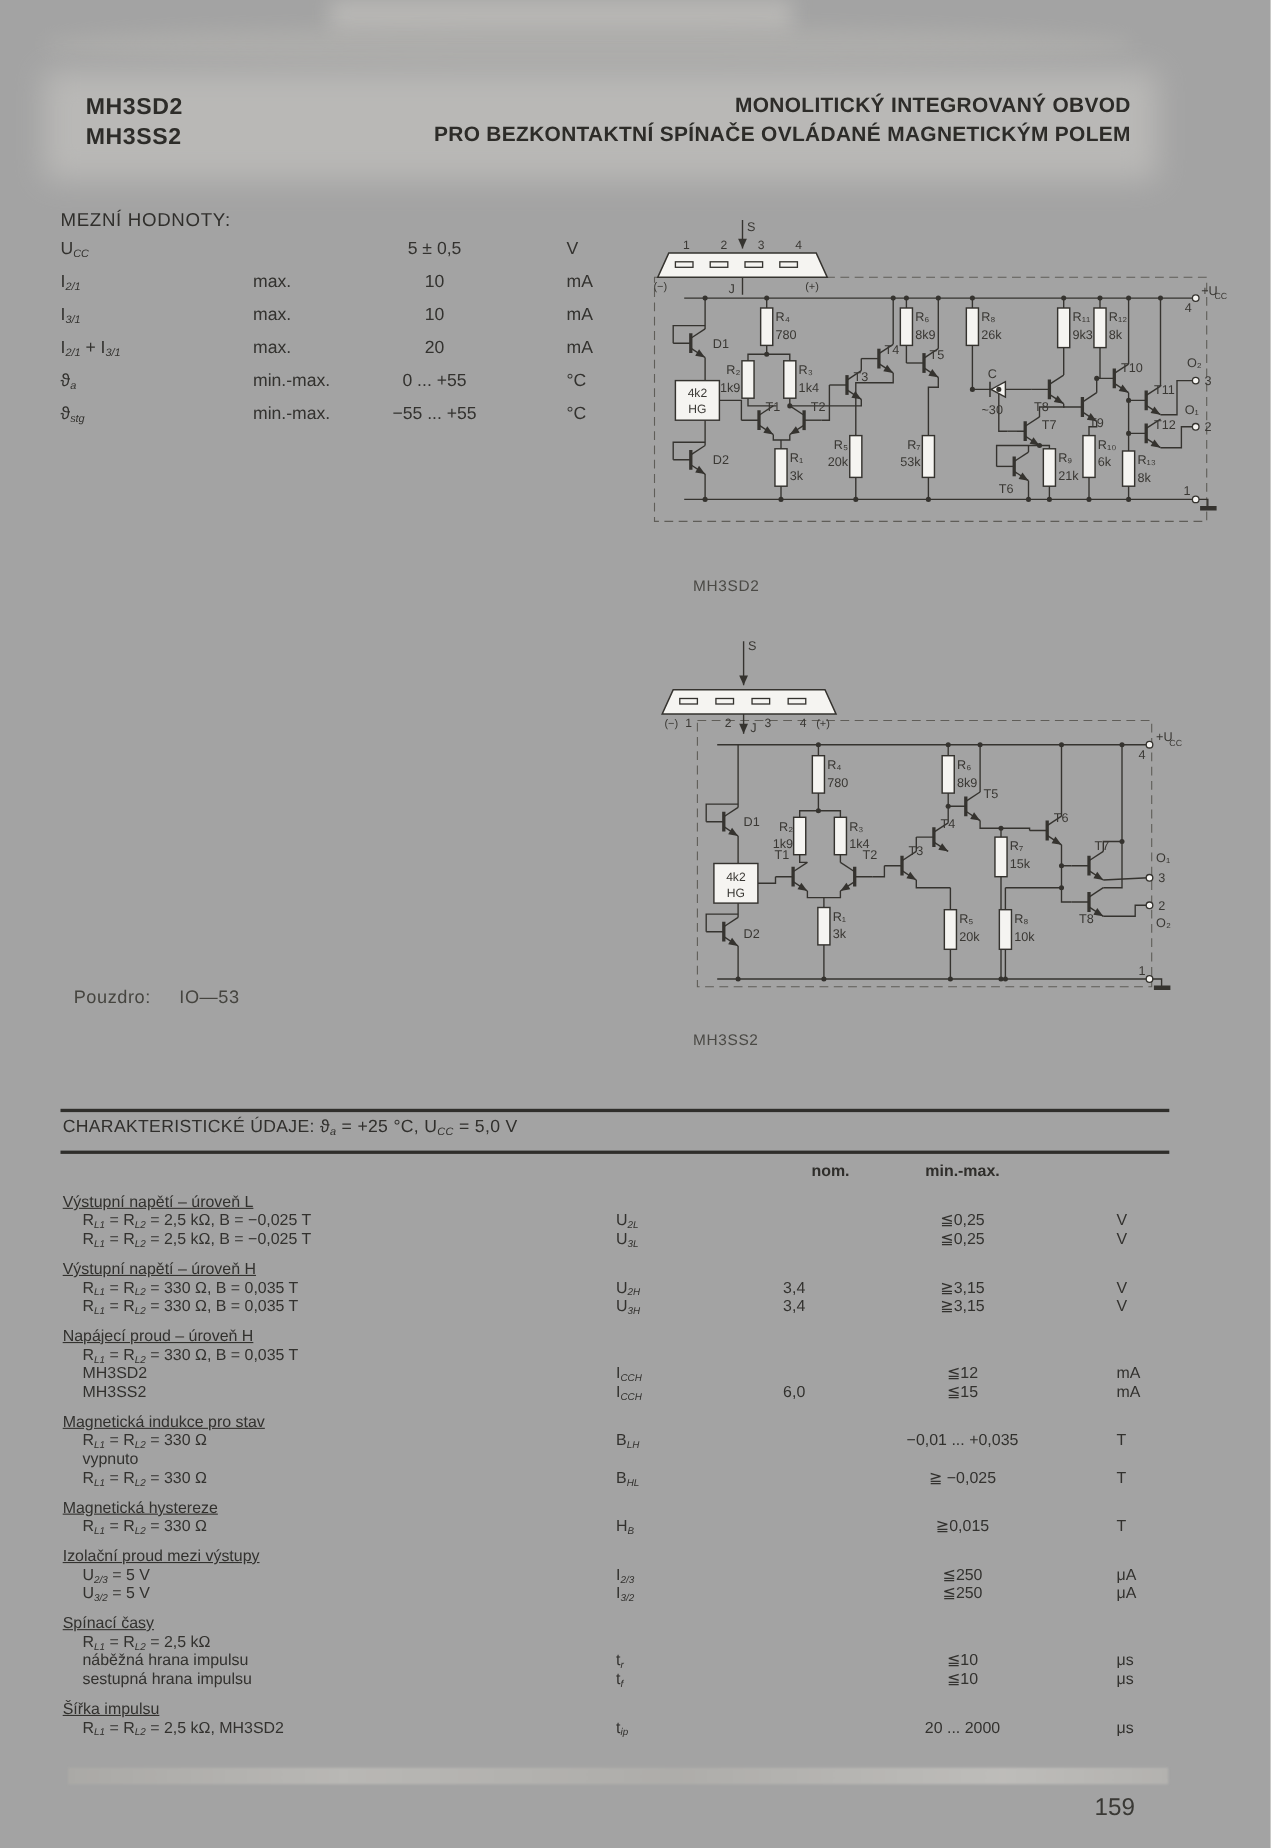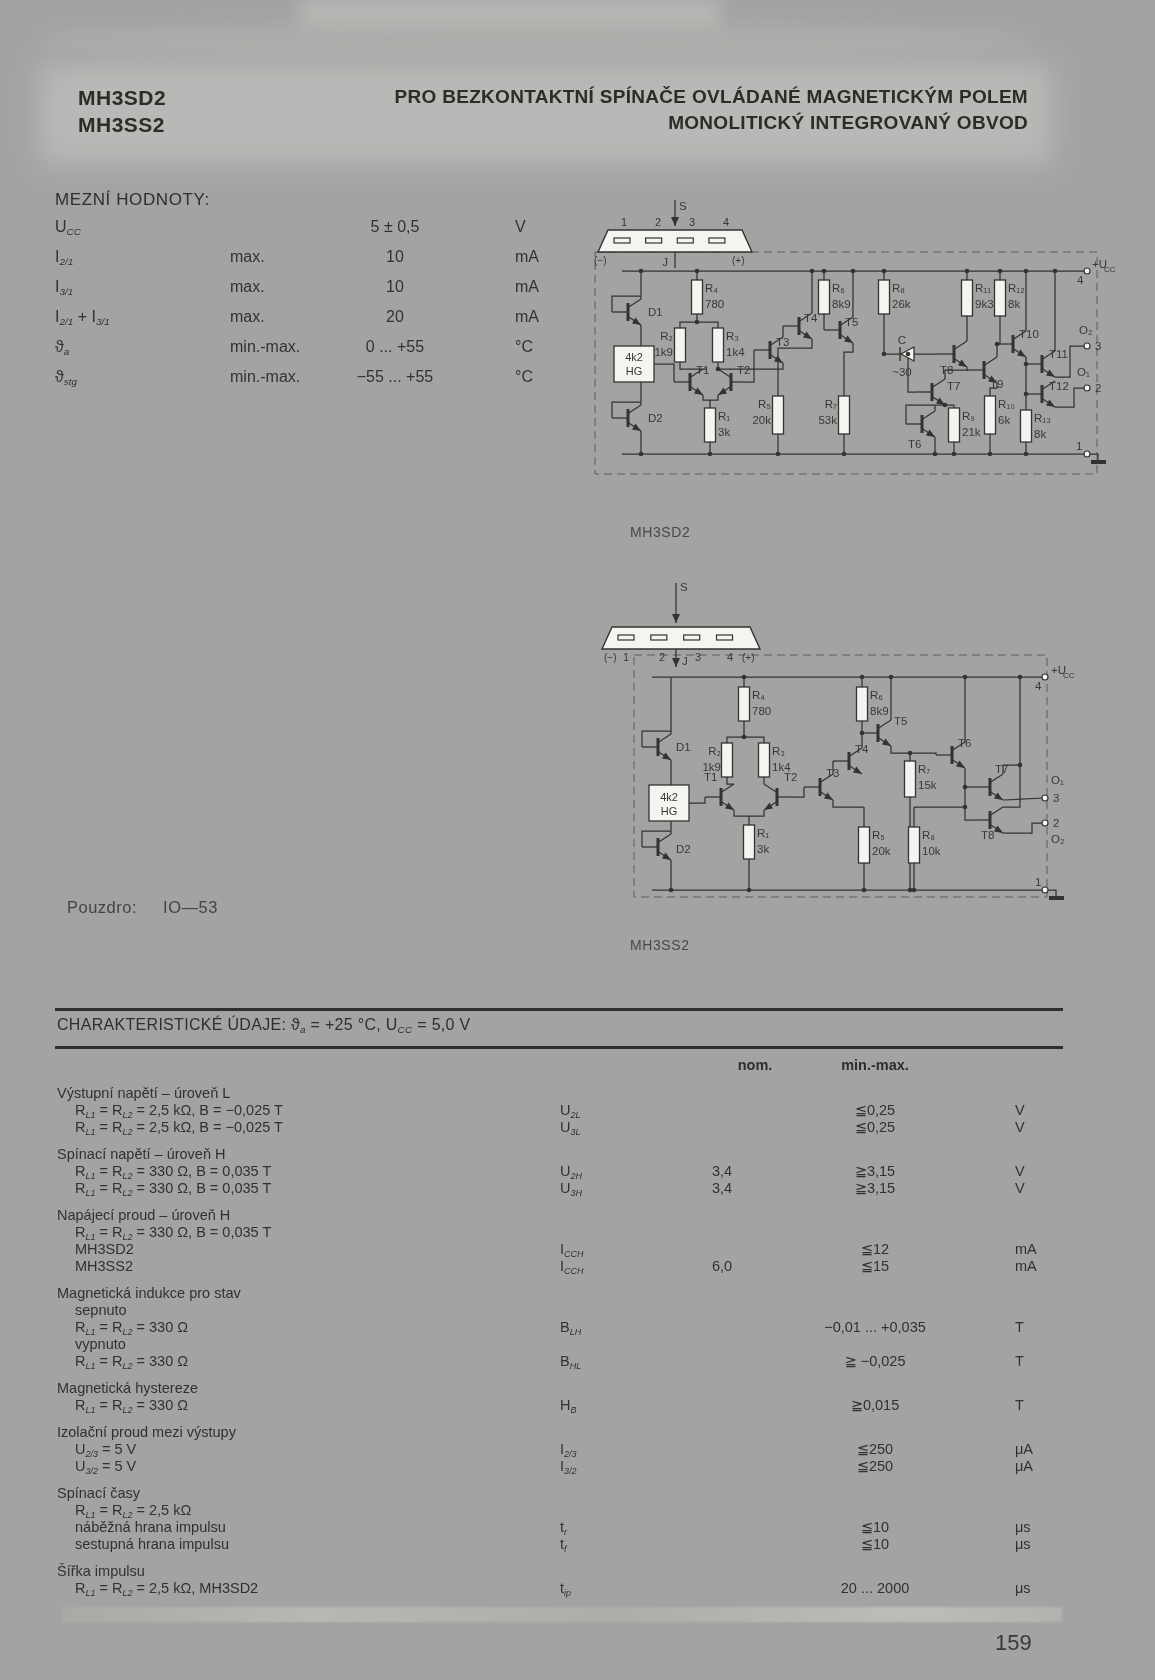--- a/index.html
+++ b/index.html
@@ -30,21 +30,21 @@
   .pouzdro{position:absolute;left:55px;top:898px;font-size:16.5px;color:#45443f;letter-spacing:.5px;margin-left:12px;}
   .pz-val{margin-left:26px;}
   .rule{position:absolute;left:55px;width:1008px;height:3px;background:#2f2e2b;}
   .rule1{top:1008px;}
   .rule2{top:1046px;}
   .char-title{position:absolute;left:57px;top:1016px;font-size:16px;color:#302f2c;letter-spacing:.3px;}
   .col-head{position:absolute;top:1057px;font-size:14.5px;font-weight:bold;color:#2f2e2b;text-align:center;}
   .col-nom{left:705px;width:100px;}
   .col-mm{left:790px;width:170px;}
   .char-body{position:absolute;left:55px;top:1085px;width:1010px;font-size:14.5px;color:#32312e;}
-  .char-ghead{position:relative;height:17px;margin-top:10px;white-space:nowrap;padding-left:2px;}
+  .char-ghead{position:relative;height:17px;margin-top:10px;white-space:nowrap;padding-left:2px;text-decoration:underline;}
   .char-ghead:first-child{margin-top:0;}
   .char-row{position:relative;height:17px;}
   .char-row span{position:absolute;white-space:nowrap;}
   .c-cond{left:20px;}
   .c-sym{left:505px;}
   .c-nom{left:617px;width:100px;text-align:center;}
   .c-mm{left:735px;width:170px;text-align:center;}
   .c-unit{left:960px;}
   .bottom-bar{position:absolute;left:62px;top:1607px;width:1000px;height:15px;opacity:.6;filter:blur(1px);
               background:linear-gradient(90deg,#b0aea9,#c8c6c1 25%,#b6b4af 55%,#d0cec9 85%,#bfbdb8);}
@@ -56,22 +56,22 @@
 <div class="page">
   <div class="artifact art-mid"></div>
   <div class="artifact art-top"></div>
   <div class="artifact art-header"></div>
 
   <div class="parts">
     <div>MH3SD2</div>
     <div>MH3SS2</div>
   </div>
   <div class="doc-title">
+    <div>MONOLITICKÝ INTEGROVANÝ OBVOD</div>
     <div>PRO BEZKONTAKTNÍ SPÍNAČE OVLÁDANÉ MAGNETICKÝM POLEM</div>
-    <div>MONOLITICKÝ INTEGROVANÝ OBVOD</div>
   </div>
 
   <div class="limits-title">MEZNÍ HODNOTY:</div>
   <div class="limits-body">
       <div class="lim-row">
         <span class="l-sym">U<sub>CC</sub></span>
         <span class="l-cond"></span>
         <span class="l-val">5 ± 0,5</span>
         <span class="l-unit">V</span>
       </div>
@@ -543,21 +543,21 @@
         <span class="c-sym">U<sub>2L</sub></span>
         <span class="c-mm">≦0,25</span>
         <span class="c-unit">V</span>
       </div>
       <div class="char-row">
         <span class="c-cond">R<sub>L1</sub> = R<sub>L2</sub> = 2,5 kΩ, B = −0,025 T</span>
         <span class="c-sym">U<sub>3L</sub></span>
         <span class="c-mm">≦0,25</span>
         <span class="c-unit">V</span>
       </div>
-      <div class="char-ghead">Spínací napětí – úroveň H</div>
+      <div class="char-ghead">Výstupní napětí – úroveň H</div>
       <div class="char-row">
         <span class="c-cond">R<sub>L1</sub> = R<sub>L2</sub> = 330 Ω, B = 0,035 T</span>
         <span class="c-sym">U<sub>2H</sub></span>
         <span class="c-nom">3,4</span>
         <span class="c-mm">≧3,15</span>
         <span class="c-unit">V</span>
       </div>
       <div class="char-row">
         <span class="c-cond">R<sub>L1</sub> = R<sub>L2</sub> = 330 Ω, B = 0,035 T</span>
         <span class="c-sym">U<sub>3H</sub></span>
@@ -577,23 +577,20 @@
       </div>
       <div class="char-row">
         <span class="c-cond">MH3SS2</span>
         <span class="c-sym">I<sub>CCH</sub></span>
         <span class="c-nom">6,0</span>
         <span class="c-mm">≦15</span>
         <span class="c-unit">mA</span>
       </div>
       <div class="char-ghead">Magnetická indukce pro stav</div>
       <div class="char-row">
-        <span class="c-cond">sepnuto</span>
-      </div>
-      <div class="char-row">
         <span class="c-cond">R<sub>L1</sub> = R<sub>L2</sub> = 330 Ω</span>
         <span class="c-sym">B<sub>LH</sub></span>
         <span class="c-mm">−0,01 ... +0,035</span>
         <span class="c-unit">T</span>
       </div>
       <div class="char-row">
         <span class="c-cond">vypnuto</span>
       </div>
       <div class="char-row">
         <span class="c-cond">R<sub>L1</sub> = R<sub>L2</sub> = 330 Ω</span>

